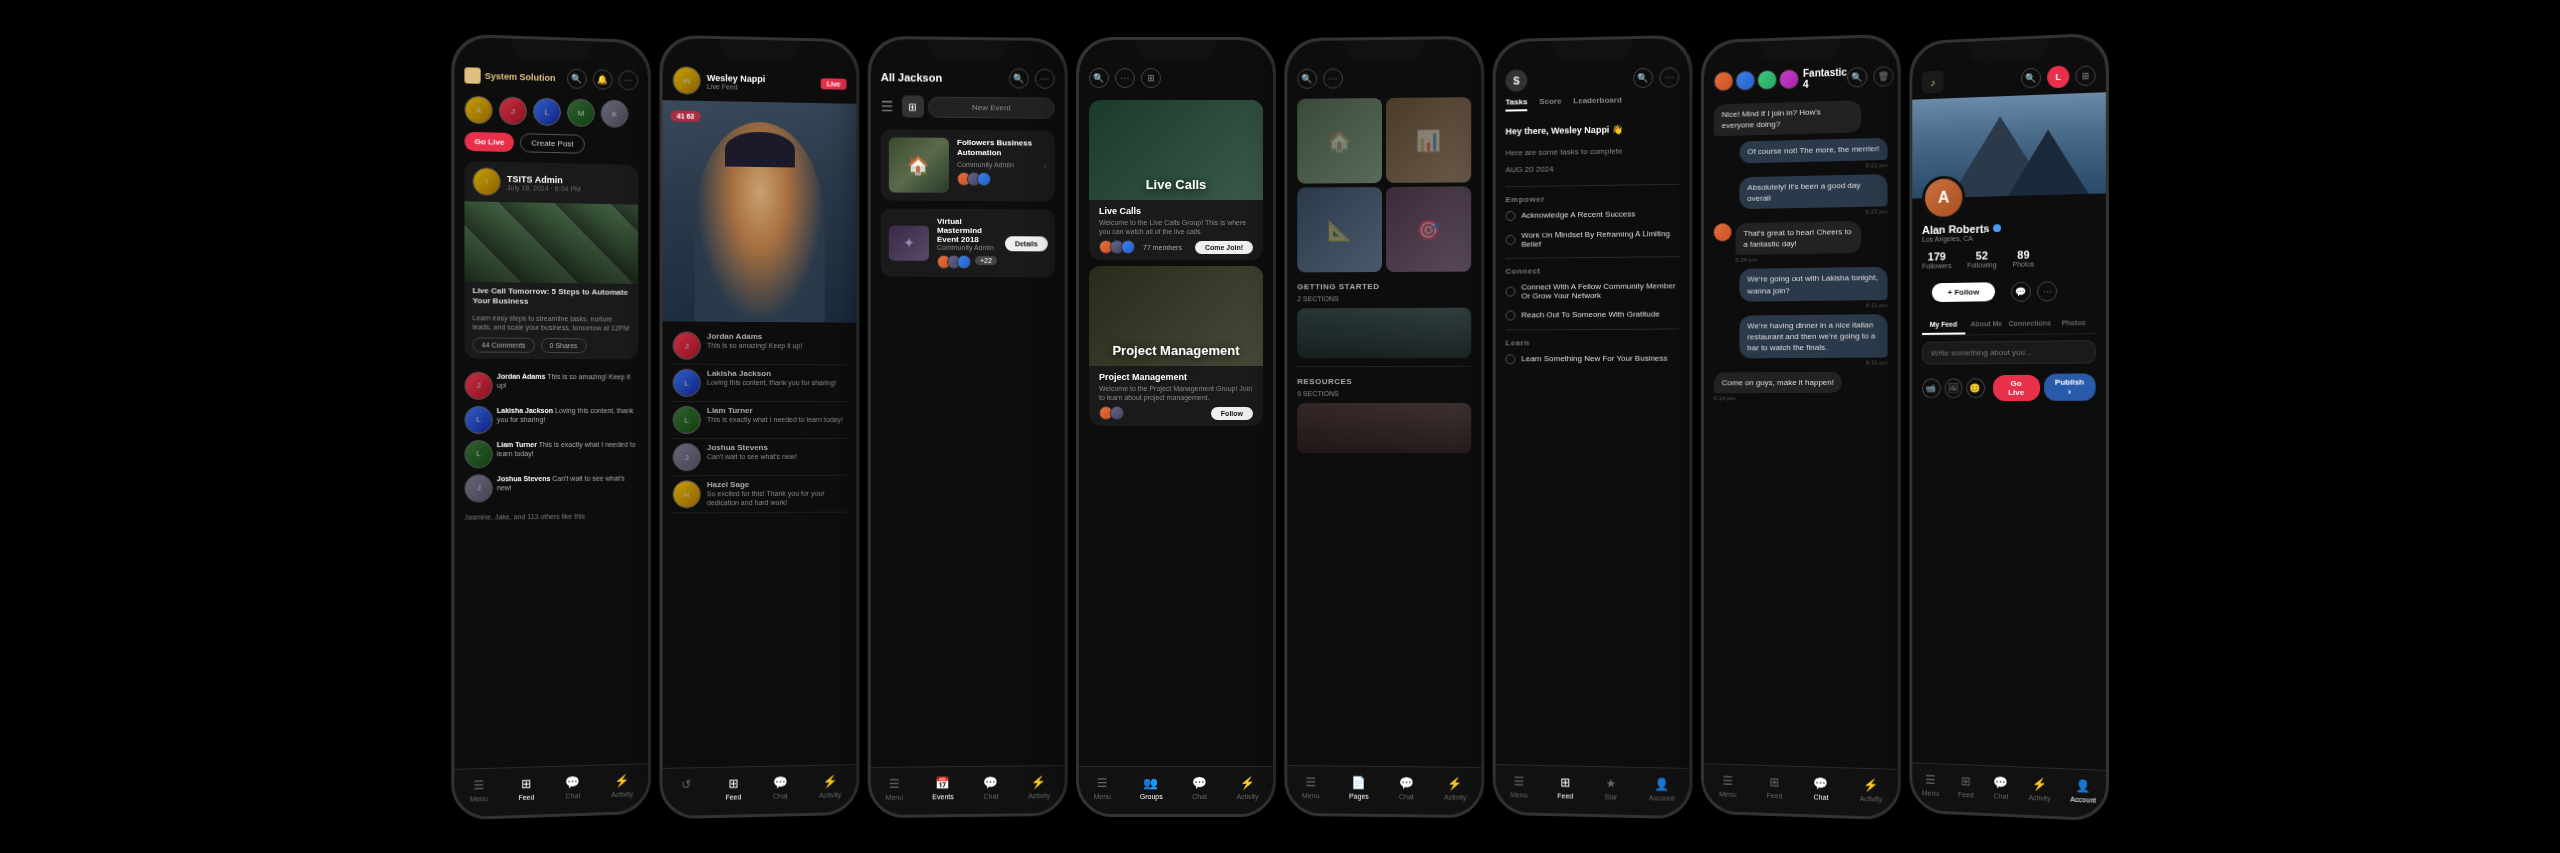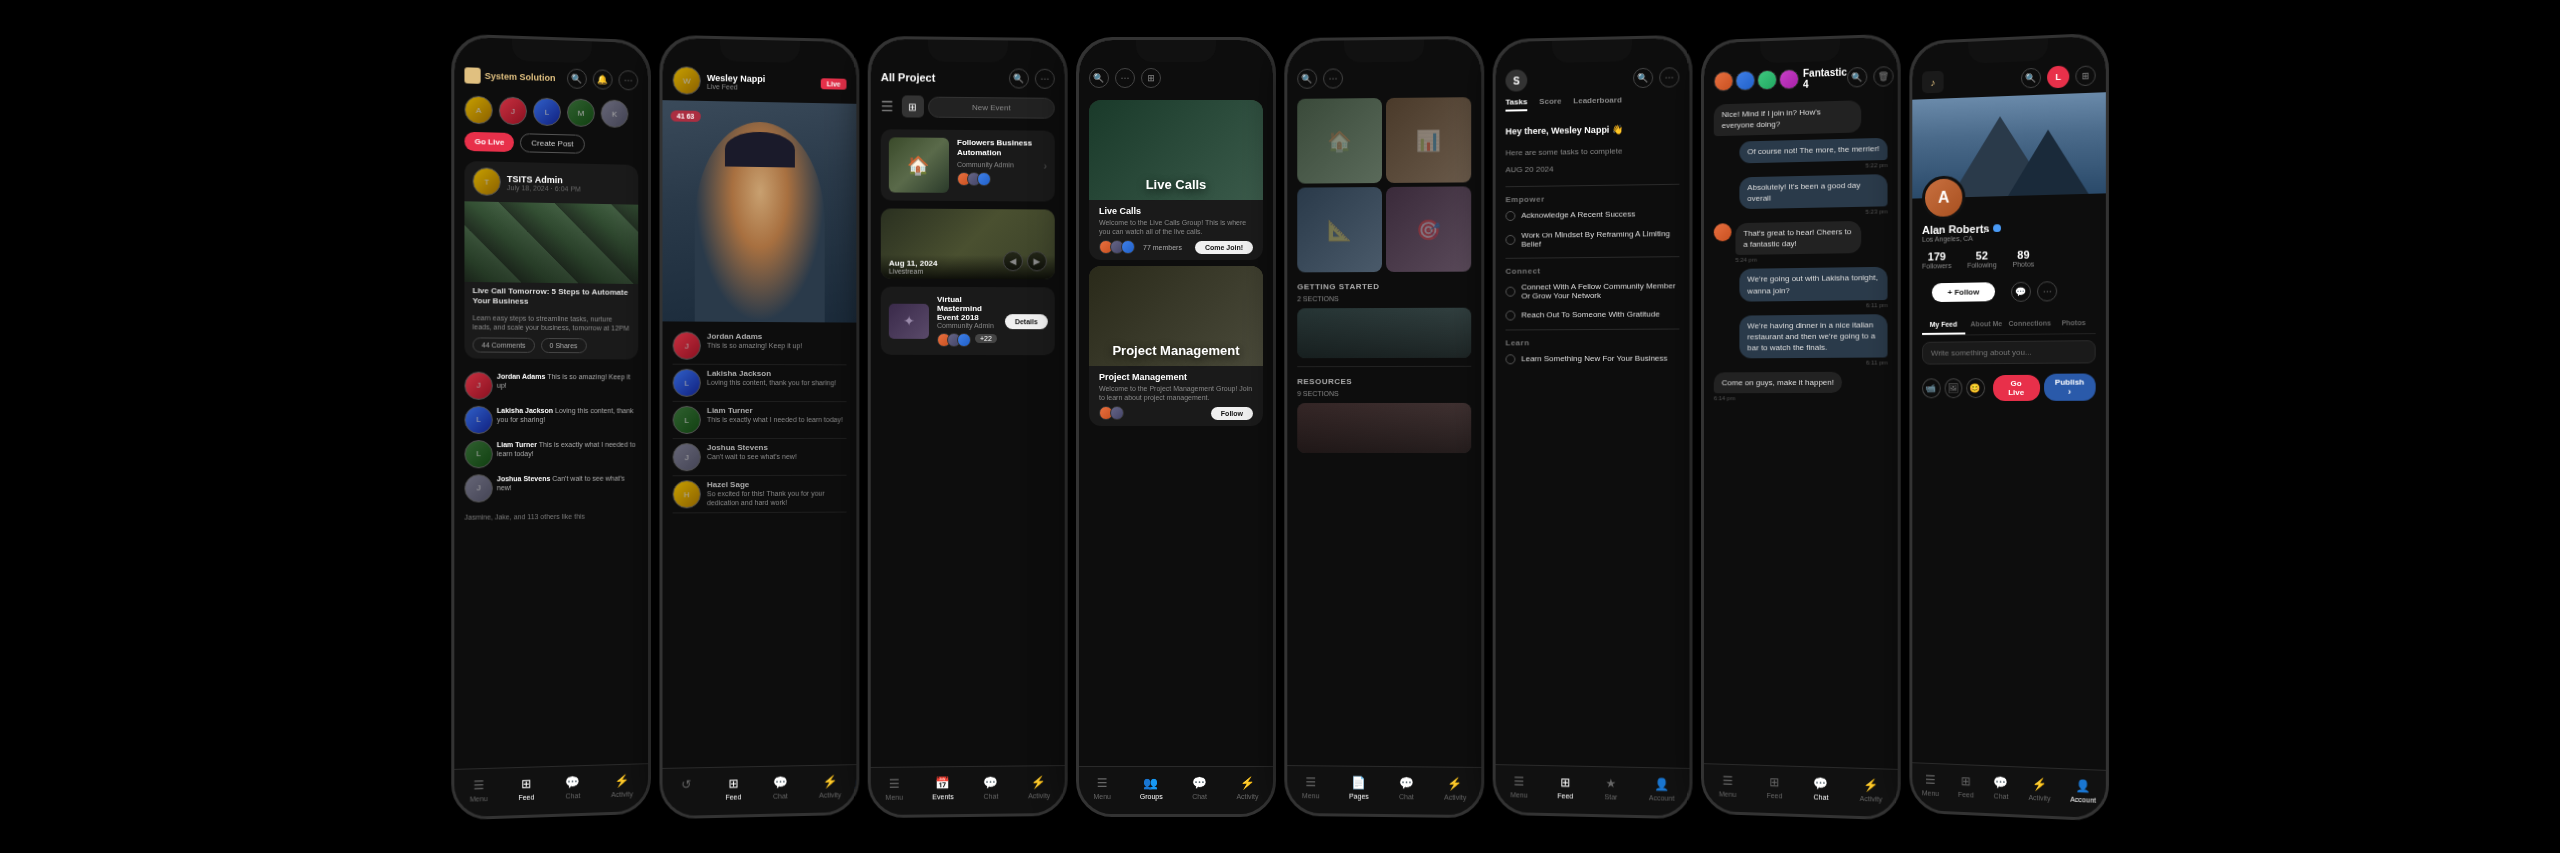--- a/index.html
+++ b/index.html
@@ -1257,21 +1257,21 @@
           <span>Activity</span>
         </div>
       </div>
     </div>
   </div>
 
   <div class="phone">
     <div class="phone-notch"></div>
     <div class="phone-screen phone3-screen">
       <div class="p3-header">
-        <span class="p3-title">All Project</span>
+        <span class="p3-title">All Jackson</span>
         <div class="p1-header-icons">
           <div class="icon-circle">🔍</div>
           <div class="icon-circle">⋯</div>
         </div>
       </div>
       <div class="p3-toolbar">
         <span class="p3-menu-icon">☰</span>
         <div class="p3-grid-icon">⊞</div>
         <div class="p3-new-event-btn">New Event</div>
       </div>
@@ -1282,33 +1282,20 @@
         <div class="p3-event-info">
           <div class="p3-event-title">Followers Business Automation</div>
           <div class="p3-event-sub">Community Admin</div>
           <div class="p3-event-avatars">
             <div class="p3-event-avatar" style="background:linear-gradient(135deg,#e87040,#c85020);"></div>
             <div class="p3-event-avatar"></div>
             <div class="p3-event-avatar" style="background:linear-gradient(135deg,#4080e8,#2060c8);"></div>
           </div>
         </div>
         <span class="p3-event-arrow">›</span>
-      </div>
-      <div class="p3-livestream-card">
-        <div class="p3-livestream-img">
-          <div style="width:100%;height:100%;background:linear-gradient(135deg,#2a3020,#4a5030,#3a4028);"></div>
-          <div class="p3-livestream-overlay">
-            <div class="p3-livestream-text">Aug 11, 2024</div>
-            <div class="p3-livestream-sub">Livestream</div>
-          </div>
-          <div style="position:absolute;bottom:8px;right:8px;display:flex;gap:4px;align-items:center;">
-            <div class="icon-circle" style="background:rgba(0,0,0,0.5);">◀</div>
-            <div class="icon-circle" style="background:rgba(0,0,0,0.5);">▶</div>
-          </div>
-        </div>
       </div>
       <div class="p3-virtual-card">
         <div class="p3-virtual-img">
           <div style="width:100%;height:100%;display:flex;align-items:center;justify-content:center;color:#9a8aaa;font-size:14px;">✦</div>
         </div>
         <div class="p3-virtual-info">
           <div class="p3-virtual-title">Virtual Mastermind Event 2018</div>
           <div class="p3-virtual-sub">Community Admin</div>
           <div class="p3-avatars-count">
             <div class="p3-event-avatars">

